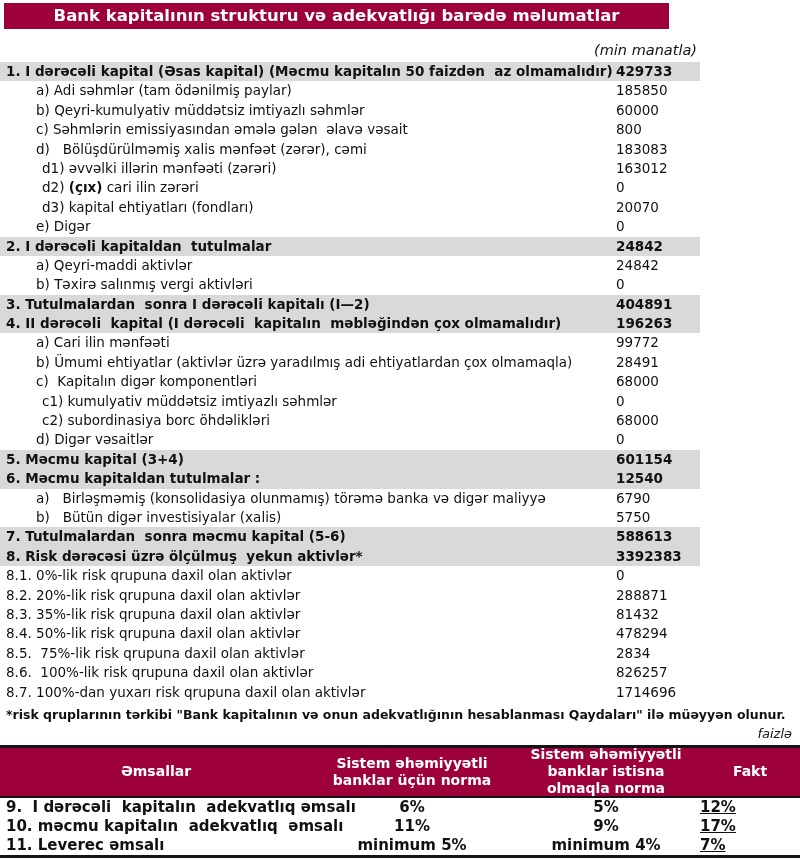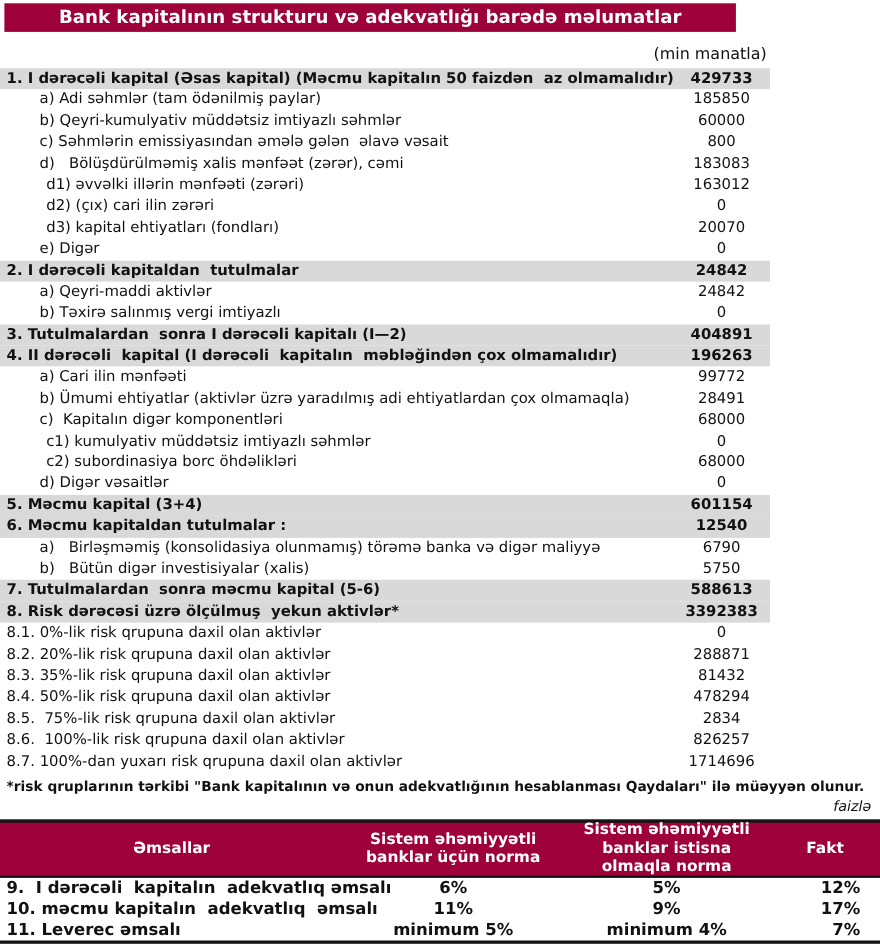--- a/index.html
+++ b/index.html
@@ -11,33 +11,33 @@
 
   
   .banner {
     margin:3px 0 0 4px; width:665px; height:26px;
     background:var(--maroon); color:#fff;
     font-weight:bold; font-size:16.5px; line-height:26px; text-align:center;
   }
 
   
   .units-note {
-    width:700px; text-align:right; font-size:14.5px;
+    width:700px; text-align:right; font-style:italic; font-size:14.5px;
     margin-top:11px; height:21px; line-height:21px; padding-right:3px;
   }
 
   
   .cap-table { width:700px; margin-top:1px; }
   .crow { display:flex; height:19.4px; line-height:19.4px; font-size:13.5px; }
   .crow .lbl { flex:1; padding-left:6px; white-space:pre; overflow:hidden; }
-  .crow .val { width:84px; text-align:center; padding-right:4px; white-space:pre; }
+  .crow .val { width:84px; text-align:left; padding-right:4px; white-space:pre; }
   .crow.section { background:var(--shade); font-weight:bold; }
   .crow.ind1 .lbl { padding-left:36px; }
   .crow.ind2 .lbl { padding-left:42px; }
-  .crow .b { font-weight:normal; }
+  .crow .b { font-weight:bold; }
 
   
   .footnote {
     width:700px; font-weight:bold; font-size:12.5px;
     margin-top:3px; height:19px; line-height:19px; padding-left:6px; white-space:pre;
   }
 
   
   .faizle-note {
     width:797px; text-align:right; font-style:italic; font-size:13px;
@@ -53,21 +53,21 @@
   }
   .rt-head > div { display:flex; align-items:center; justify-content:center; text-align:center; }
   .rt-row { display:flex; height:19px; line-height:19px; font-weight:bold; font-size:15px; }
   .c1 { width:312px; }
   .c2 { width:200px; }
   .c3 { width:188px; }
   .c4 { width:100px; }
   .rt-head .c2, .rt-head .c3 { padding:0 8px; }
   .rt-row .c1 { padding-left:6px; white-space:pre; }
   .rt-row .c2, .rt-row .c3 { text-align:center; }
-  .rt-row .c4 { text-align:right; padding-right:18px; }
+  .rt-row .c4 { text-align:left; padding-right:18px;text-decoration:underline; }
 </style>
 </head>
 <body>
 
 <div class="page">
 
   <div class="banner">Bank kapitalının strukturu və adekvatlığı barədə məlumatlar</div>
 
   <div class="units-note">(min manatla)</div>
 
@@ -110,21 +110,21 @@
       </div>
       <div class="crow section">
         <span class="lbl">2. I dərəcəli kapitaldan  tutulmalar</span>
         <span class="val">24842</span>
       </div>
       <div class="crow ind1">
         <span class="lbl">a) Qeyri-maddi aktivlər</span>
         <span class="val">24842</span>
       </div>
       <div class="crow ind1">
-        <span class="lbl">b) Təxirə salınmış vergi imtiyazlı</span>
+        <span class="lbl">b) Təxirə salınmış vergi aktivləri</span>
         <span class="val">0</span>
       </div>
       <div class="crow section">
         <span class="lbl">3. Tutulmalardan  sonra I dərəcəli kapitalı (I—2)</span>
         <span class="val">404891</span>
       </div>
       <div class="crow section">
         <span class="lbl">4. II dərəcəli  kapital (I dərəcəli  kapitalın  məbləğindən çox olmamalıdır)</span>
         <span class="val">196263</span>
       </div>

